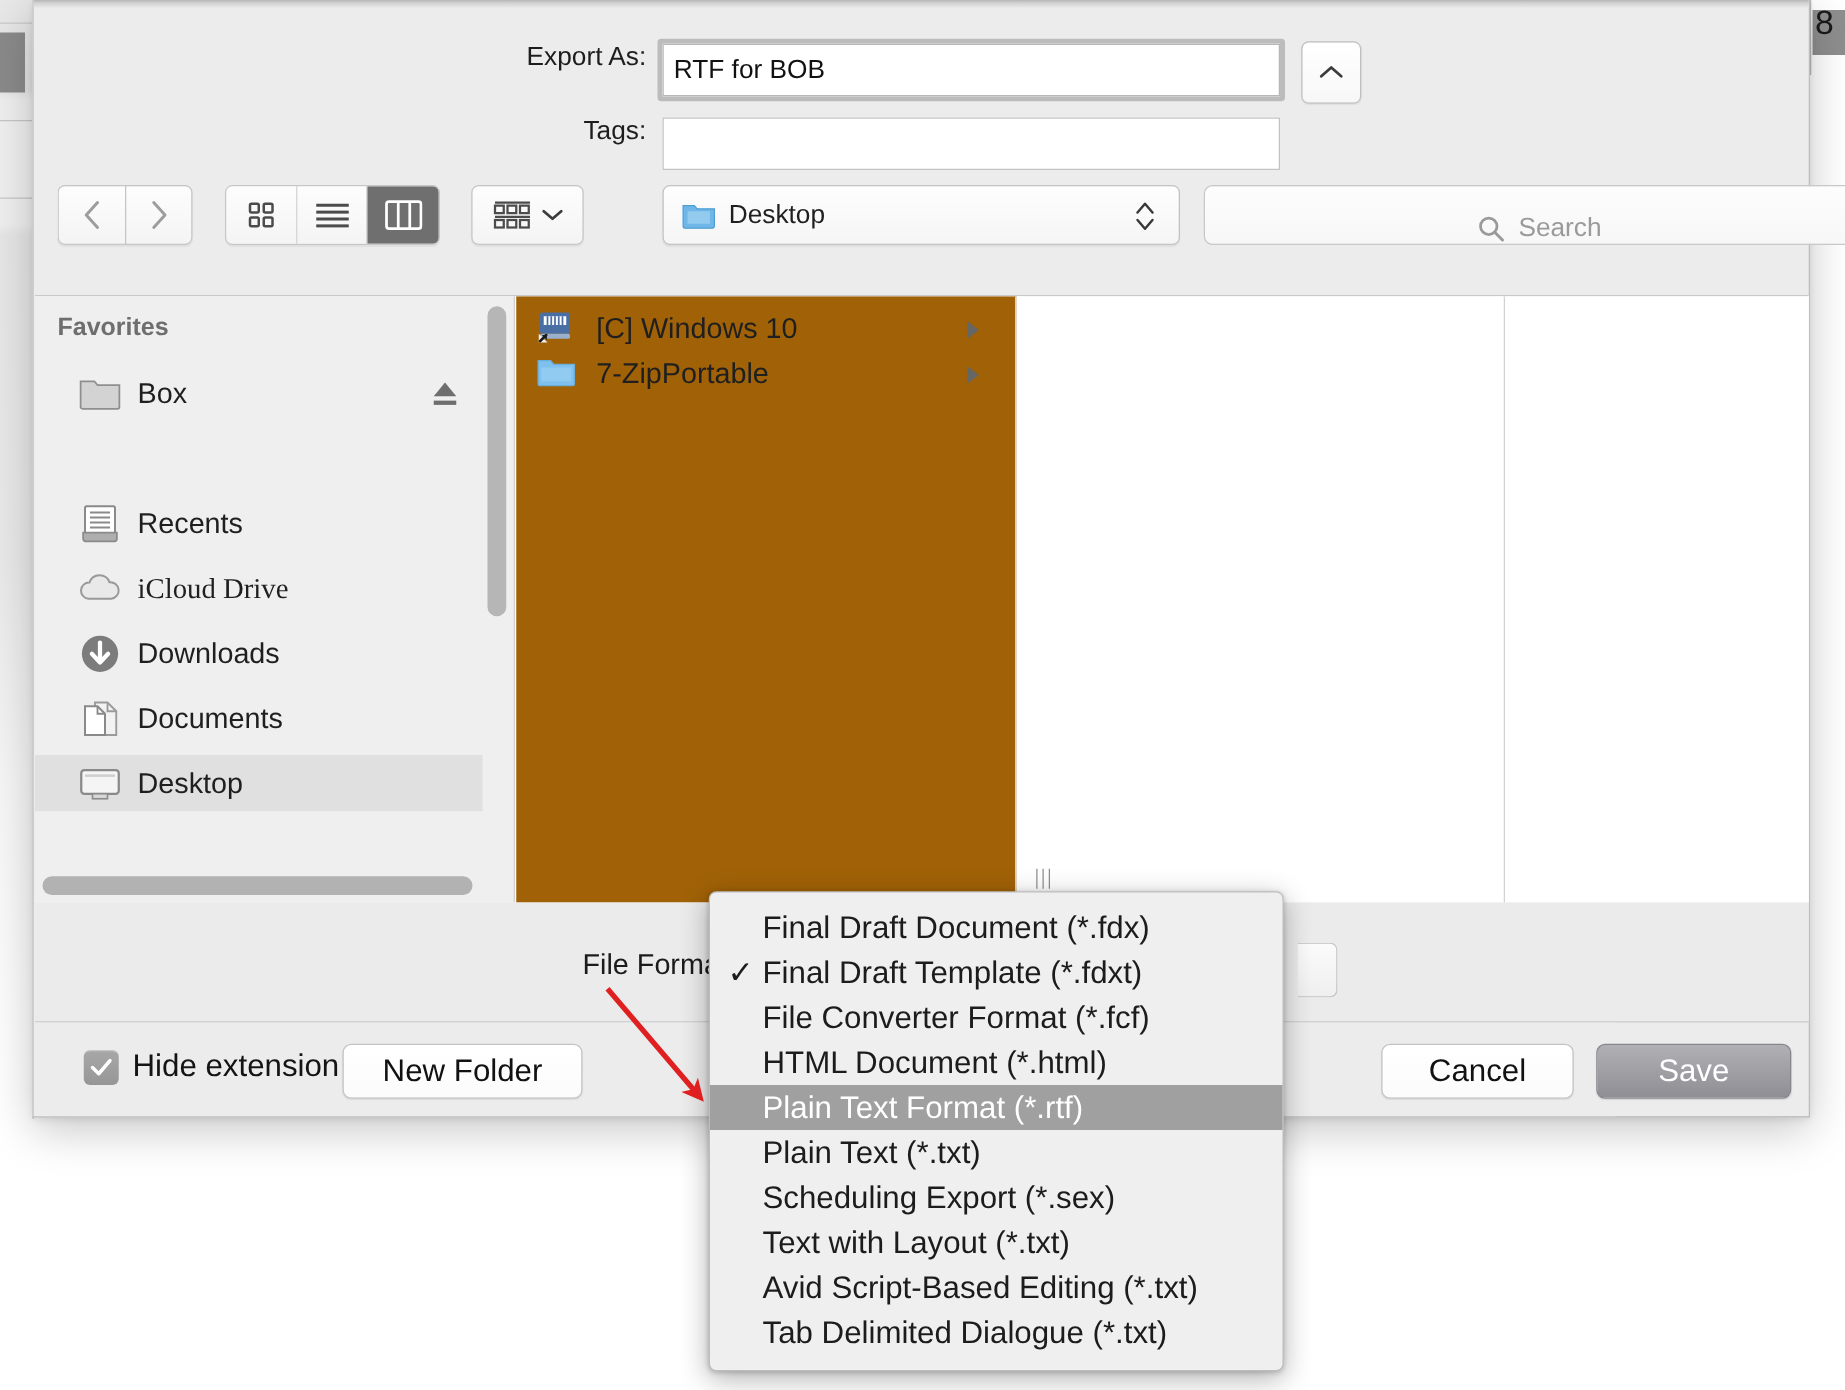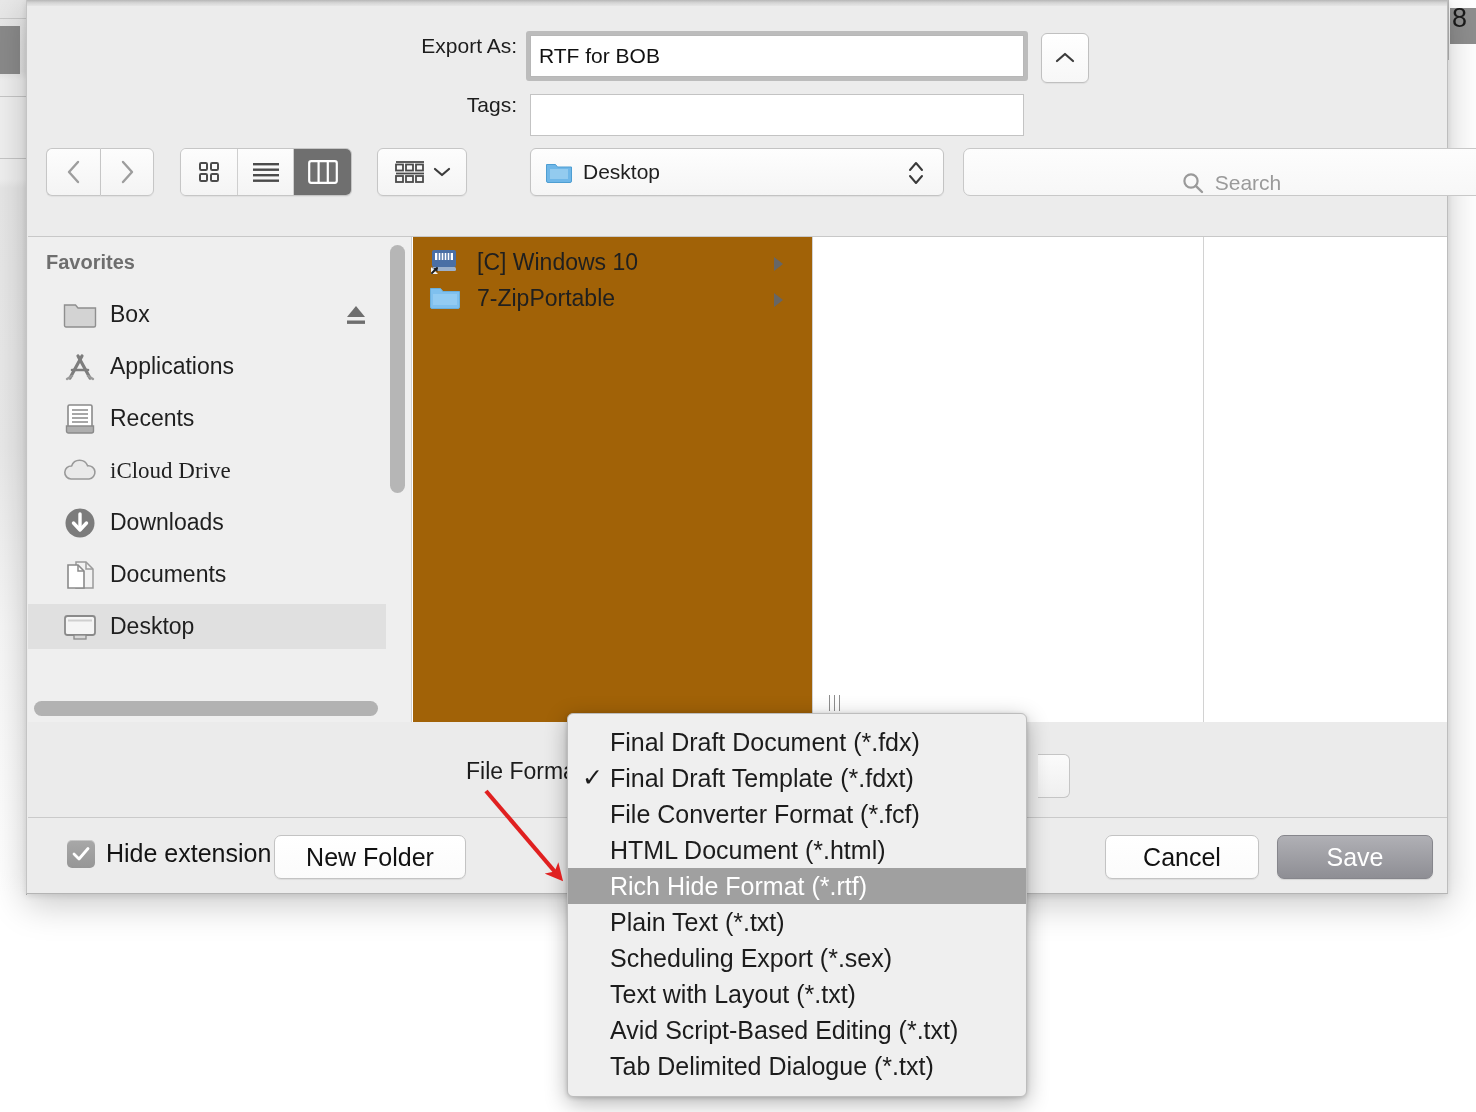--- a/index.html
+++ b/index.html
@@ -475,32 +475,20 @@
           </span>
           <span class="sb-label">Box</span>
           <span class="sb-eject">
             <svg width="24" height="24" viewBox="0 0 24 24">
               <path d="M12 3 L21 14 L3 14 Z" fill="#6e6e6e"></path>
               <rect x="3" y="17.5" width="18" height="3.4" fill="#6e6e6e"></rect>
             </svg>
           </span>
         </div>
 
-        <div class="sb-item" style="top:107px;">
-          <span class="sb-ico">
-            <svg width="34" height="30" viewBox="0 0 34 30">
-              <path d="M7 26 L19 4" stroke="#7d7d7d" stroke-width="3.2" stroke-linecap="round"></path>
-              <path d="M27 26 L15 4" stroke="#7d7d7d" stroke-width="3.2" stroke-linecap="round"></path>
-              <path d="M9 18 L25 18" stroke="#7d7d7d" stroke-width="2.6" stroke-linecap="round"></path>
-              <path d="M4 27 L9 24" stroke="#9a9a9a" stroke-width="2.4" stroke-linecap="round"></path>
-              <path d="M30 27 L25 24" stroke="#9a9a9a" stroke-width="2.4" stroke-linecap="round"></path>
-            </svg>
-          </span>
-          <span class="sb-label">Applications</span>
-        </div>
 
         <div class="sb-item" style="top:159px;">
           <span class="sb-ico">
             <svg width="30" height="32" viewBox="0 0 30 32">
               <rect x="3" y="2" width="24" height="22" rx="1.5" fill="#ffffff" stroke="#8a8a8a" stroke-width="1.6"></rect>
               <g stroke="#8a8a8a" stroke-width="1.5">
                 <line x1="7" y1="7" x2="23" y2="7"></line>
                   <line x1="7" y1="11" x2="23" y2="11"></line>
                 <line x1="7" y1="15" x2="23" y2="15"></line>
                   <line x1="7" y1="19" x2="23" y2="19"></line>
@@ -735,21 +723,21 @@
       <span class="menu-check">✓</span>
       <span>Final Draft Template (*.fdxt)</span>
     </div>
     <div class="menu-item">
       <span>File Converter Format (*.fcf)</span>
     </div>
     <div class="menu-item">
       <span>HTML Document (*.html)</span>
     </div>
     <div class="menu-item highlighted">
-      <span>Rich Hide Format (*.rtf)</span>
+      <span>Plain Text Format (*.rtf)</span>
     </div>
     <div class="menu-item">
       <span>Plain Text (*.txt)</span>
     </div>
     <div class="menu-item">
       <span>Scheduling Export (*.sex)</span>
     </div>
     <div class="menu-item">
       <span>Text with Layout (*.txt)</span>
     </div>

